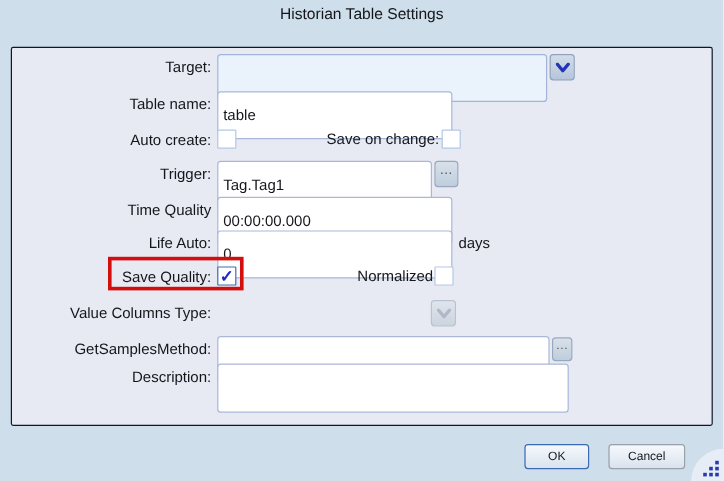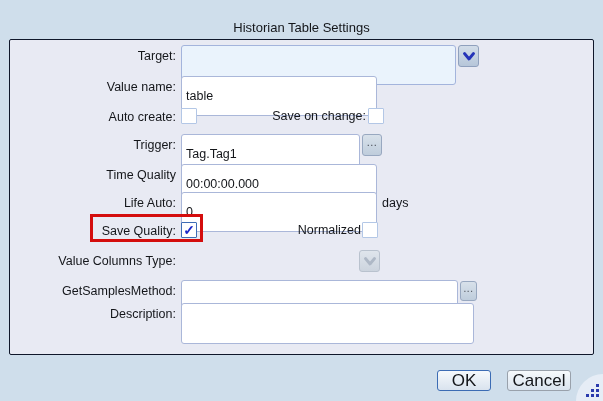--- a/index.html
+++ b/index.html
@@ -3,21 +3,21 @@
 <meta charset="utf-8">
 <style>
   html,body { margin:0; padding:0; }
   .window {
     position:relative; width:603px; height:401px;
     background:#cfdeeb; overflow:hidden;
     font-family:"Liberation Sans", sans-serif;
     -webkit-font-smoothing:antialiased;
   }
   .titlebar {
-    position:absolute; top:20px; left:0; width:100%;
+    position:absolute; top:4px; left:0; width:100%;
     text-align:center; font-size:13px; color:#14161a;
   }
   .panel {
     position:absolute; left:9px; top:39px; width:585px; height:316px;
     background:#e8eaf3; border:1px solid #0f172a; border-radius:2px;
     box-sizing:border-box;
   }
   .row { position:absolute; left:0; width:100%; height:24px; }
   .lbl {
     position:absolute; left:0; top:0; width:166px; text-align:right;
@@ -73,21 +73,21 @@
   }
   textarea.desc {
     position:absolute; left:171px; top:0; width:293px; height:41px;
     box-sizing:border-box; border:1px solid #aab7d9; border-radius:3px;
     background:#fff; resize:none; outline:none; font-family:inherit;
     font-size:12.5px; color:#14161a; padding:2px 4px;
   }
   .btn {
     position:absolute; top:370px; height:21px; box-sizing:border-box;
     border-radius:3px; background:linear-gradient(#f6f9fc,#d9e3ee);
-    font-size:17px; color:#14161a; font-family:inherit;
+    font-size:10px; color:#14161a; font-family:inherit;
     display:flex; align-items:center; justify-content:center;
     cursor:pointer; padding:0;
   }
   .btn-ok { left:437px; width:54px; border:1px solid #3c6cb4; }
   .btn-cancel { left:507px; width:64px; border:1px solid #99a1ab; }
   .grip {
     position:absolute; right:0; bottom:0; width:27px; height:27px;
     background:#e6edf6; border-top-left-radius:100%; cursor:nwse-resize;
   }
   .grip-dots { position:absolute; right:4px; bottom:4px; width:13px; height:13px; }
@@ -108,21 +108,21 @@
       <span class="lbl">Target:</span>
       <input class="txt combo-input" value="" style="">
       <div class="combo-btn" style="left:448px">
         <svg width="12" height="9" viewBox="0 0 12 9">
           <polyline points="1.5,1.5 6,7 10.5,1.5" fill="none" stroke-width="2.8" stroke-linecap="round" stroke-linejoin="round" stroke="#2433b8"></polyline>
         </svg>
       </div>
     </div>
 
     <div class="row" style="top:36px">
-      <span class="lbl">Value name:</span>
+      <span class="lbl">Table name:</span>
       <input class="txt" style="left: 171px; width: 196px;" value="table">
     </div>
 
     <div class="row" style="top:66px">
       <span class="lbl">Auto create:</span>
       <span class="checkbox" style="left:171px"></span>
       <span class="lbl2" style="left:190px">Save on change:</span>
       <span class="checkbox" style="left:358px"></span>
     </div>
 

